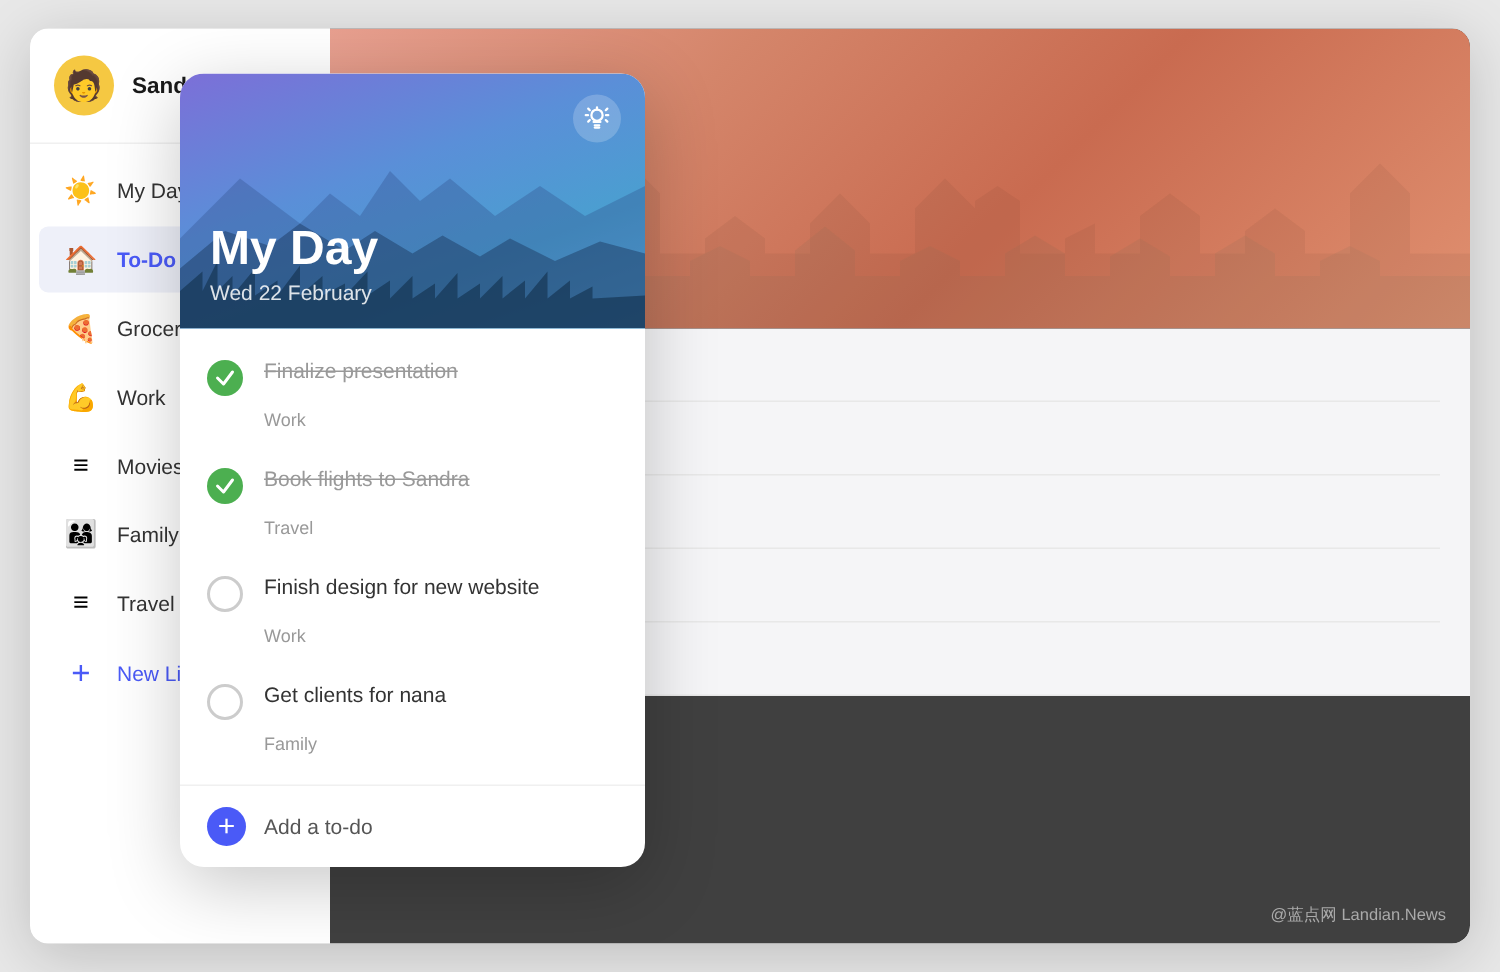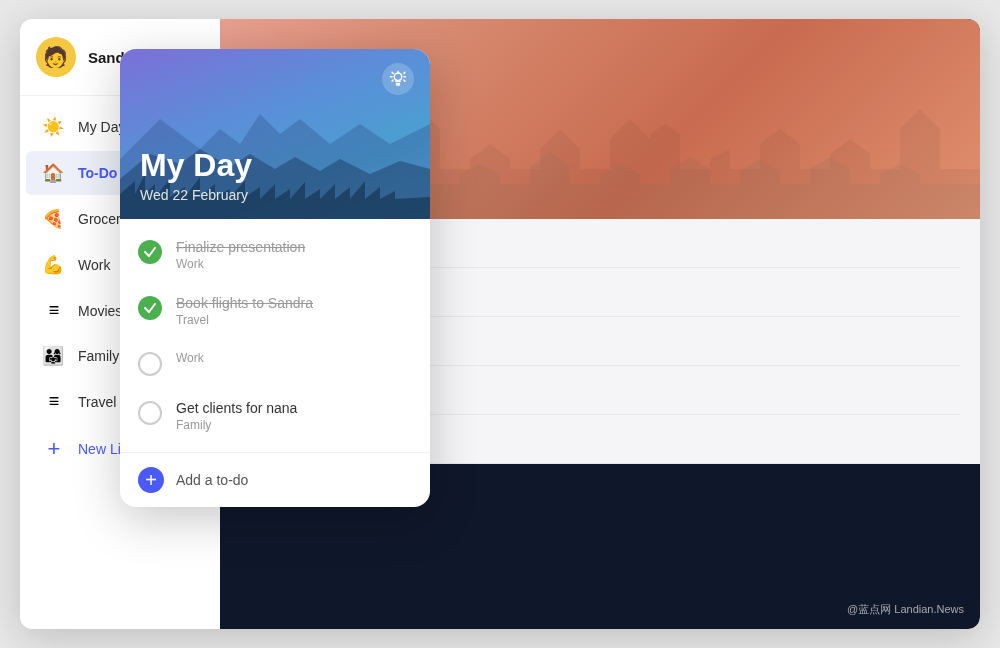--- a/index.html
+++ b/index.html
@@ -111,21 +111,21 @@
     .nav-item.new-list .nav-icon {
       color: #4a5af7;
       font-size: 20px;
       font-weight: 300;
     }
 
     
     .main-content {
       flex: 1;
       position: relative;
-      background: #0f172a;
+      background: #404040;
       border-radius: 0 12px 12px 0;
       overflow: hidden;
     }
 
     
     .main-banner {
       width: 100%;
       height: 200px;
       position: relative;
       overflow: hidden;
@@ -280,21 +280,21 @@
       height: 24px;
       border-radius: 50%;
       border: 2px solid #ccc;
       flex-shrink: 0;
       margin-top: 1px;
     }
 
     .card-task-content {
       display: flex;
       flex-direction: column;
-      gap: 2px;
+      gap: 18px;
       justify-content: flex-end;
     }
 
     .card-task-name {
       font-size: 14px;
       color: #333;
       font-weight: 400;
     }
 
     .card-task-name.completed {
@@ -470,20 +470,21 @@
         </div>
         <div class="card-task-content">
           <span class="card-task-name completed">Book flights to Sandra</span>
           <span class="card-task-tag">Travel</span>
         </div>
       </div>
 
       <div class="card-task-item">
         <div class="check-empty"></div>
         <div class="card-task-content">
+          <span class="card-task-name">Finish design for new website</span>
           <span class="card-task-tag">Work</span>
         </div>
       </div>
 
       <div class="card-task-item">
         <div class="check-empty"></div>
         <div class="card-task-content">
           <span class="card-task-name">Get clients for nana</span>
           <span class="card-task-tag">Family</span>
         </div>

